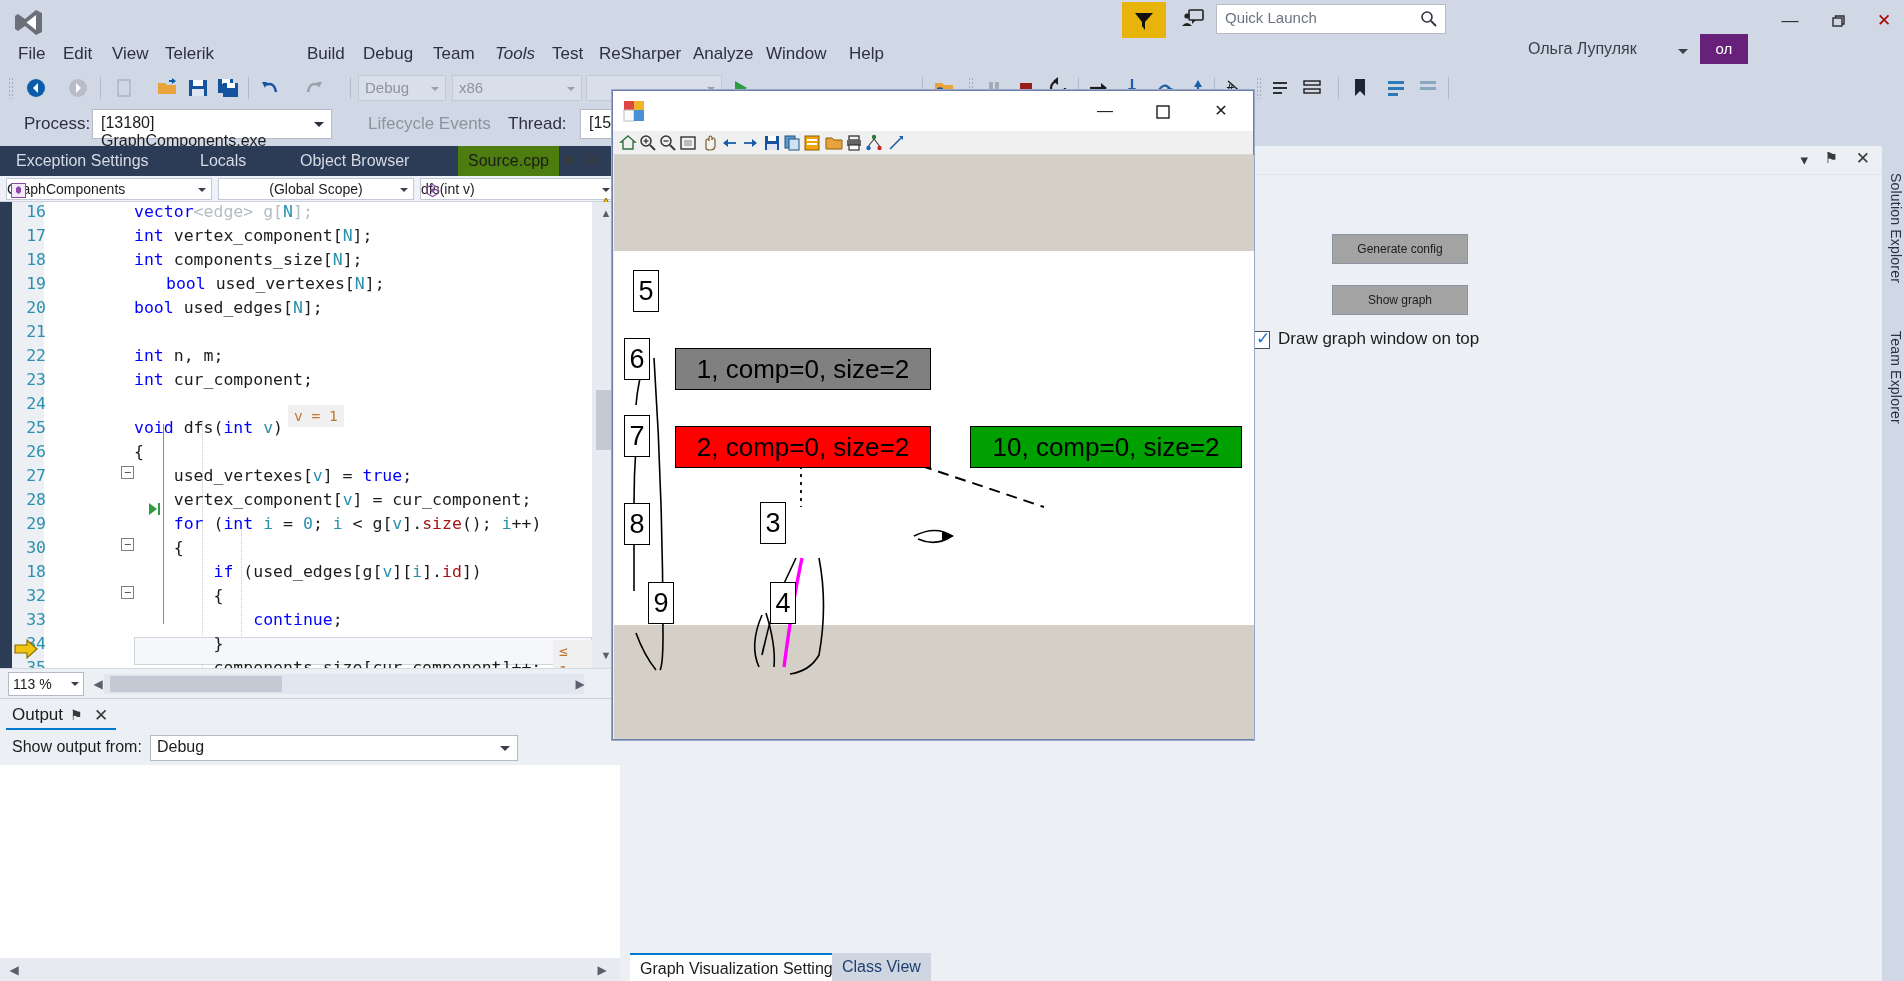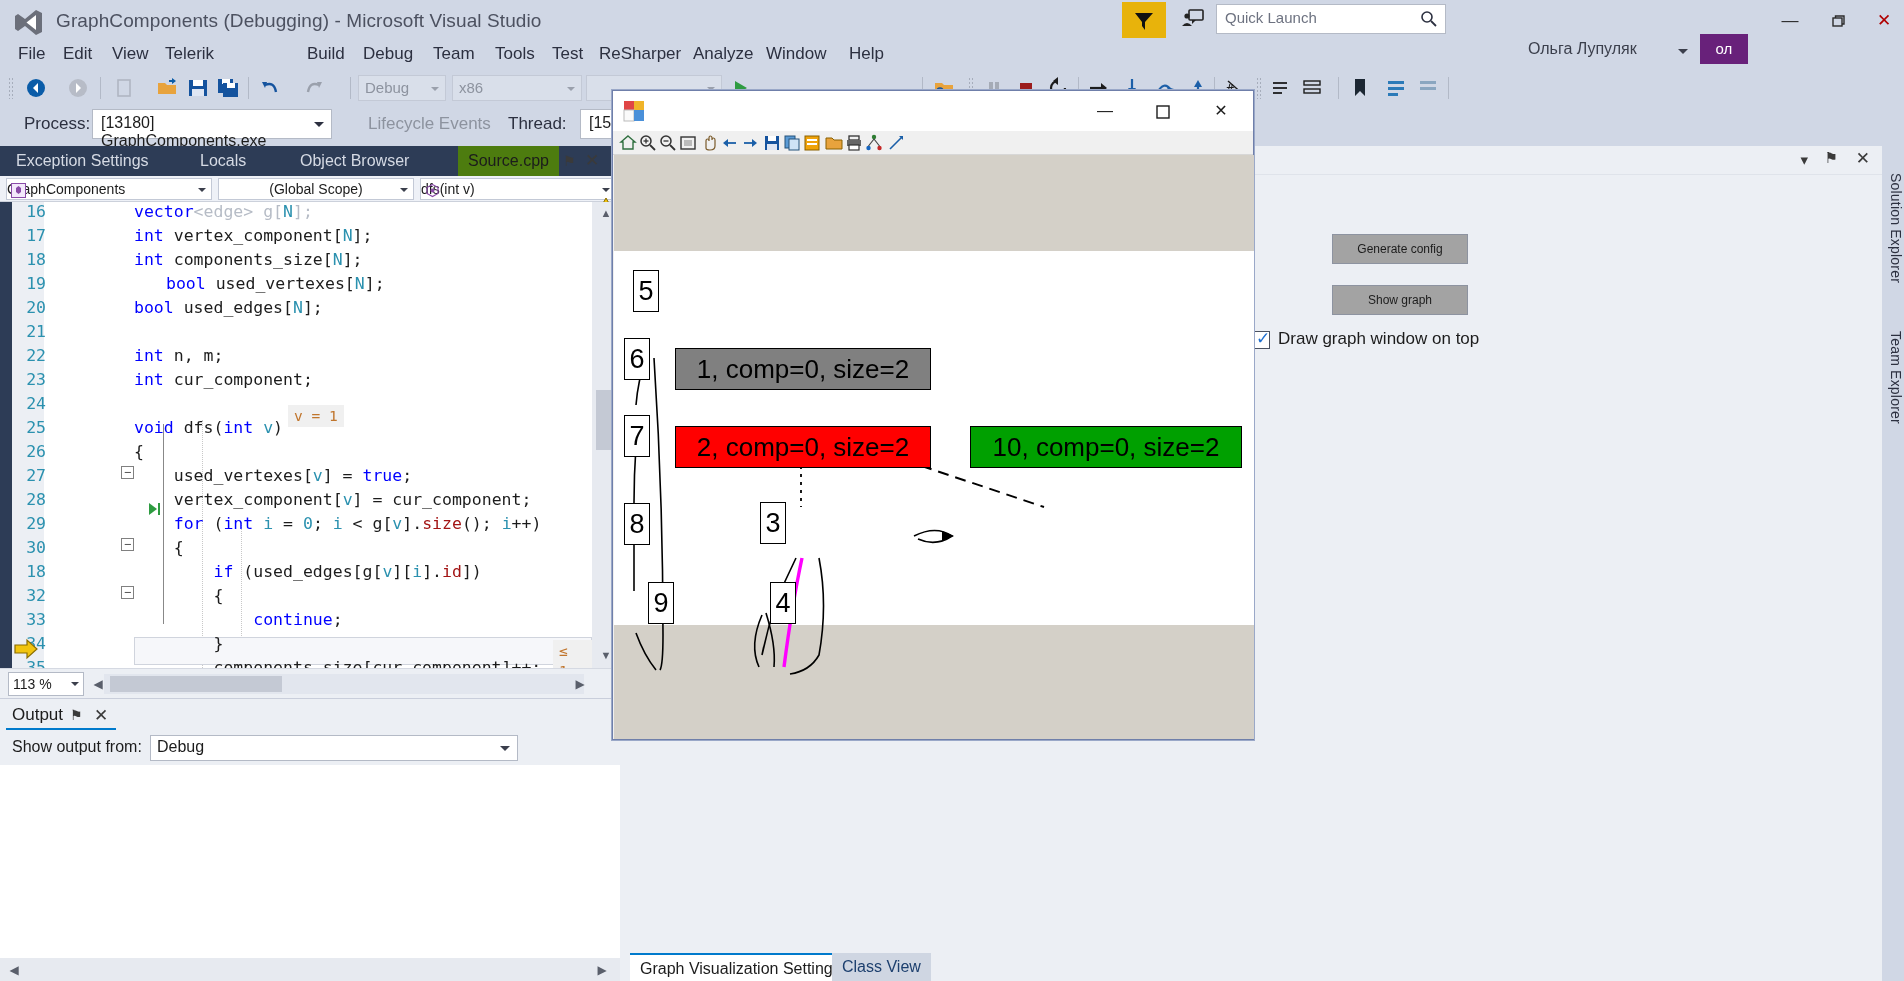--- a/index.html
+++ b/index.html
@@ -400,21 +400,20 @@
 
 <div id="app">
 
   <div class="titlebar">
     <span class="vs-logo">
       <svg width="30" height="30" viewBox="0 0 30 30">
         <path d="M22 3 L28 6 L28 25 L22 28 L11 19 L4 24 L1 22 L1 9 L4 7 L11 12 Z" fill="#6b6f7a"></path>
         <path d="M22 8 L22 23 L12.5 15.5 Z" fill="#ffffff"></path>
       </svg>
     </span>
-    <span class="title-text">GraphComponents (Debugging) - Microsoft Visual Studio</span>
 
     <div class="qf-filter">
       <svg width="20" height="20" viewBox="0 0 20 20">
           <path d="M1 2 L19 2 L11 11 L11 19 L8 15 L8 11 Z" fill="#111"></path>
         </svg>
     </div>
     <span class="feedback-icon">
       <svg width="28" height="28" viewBox="0 0 28 28">
         <rect x="11" y="4" width="14" height="10" rx="1" fill="none" stroke="#222" stroke-width="1.6"></rect>
         <path d="M14 14 L14 18 L18 14 Z" fill="#222"></path>
@@ -448,21 +447,21 @@
 
   <div class="menubar" id="menubar">
       <div class="menu-item" style="left: 10px;">File</div>
       <div class="menu-item" style="left: 55px;">Edit</div>
       <div class="menu-item" style="left: 104px;">View</div>
       <div class="menu-item" style="left: 157px;">Telerik</div>
       <div class="menu-item" style="left: 224px; margin-top: 32px;">Project</div>
       <div class="menu-item" style="left: 299px;">Build</div>
       <div class="menu-item" style="left: 355px;">Debug</div>
       <div class="menu-item" style="left: 425px;">Team</div>
-      <div class="menu-item" style="left: 487px;">Tools</div>
+      <div class="menu-item" style="left: 487px; font-style: italic;">Tools</div>
       <div class="menu-item" style="left: 544px;">Test</div>
       <div class="menu-item" style="left: 591px;">ReSharper</div>
       <div class="menu-item" style="left: 685px;">Analyze</div>
       <div class="menu-item" style="left: 758px;">Window</div>
       <div class="menu-item" style="left: 841px;">Help</div>
     </div>
 
   <div class="toolbar">
     <span class="tb-grip" style="left:8px"></span>
     <span class="tb-ico" style="left:24px">

